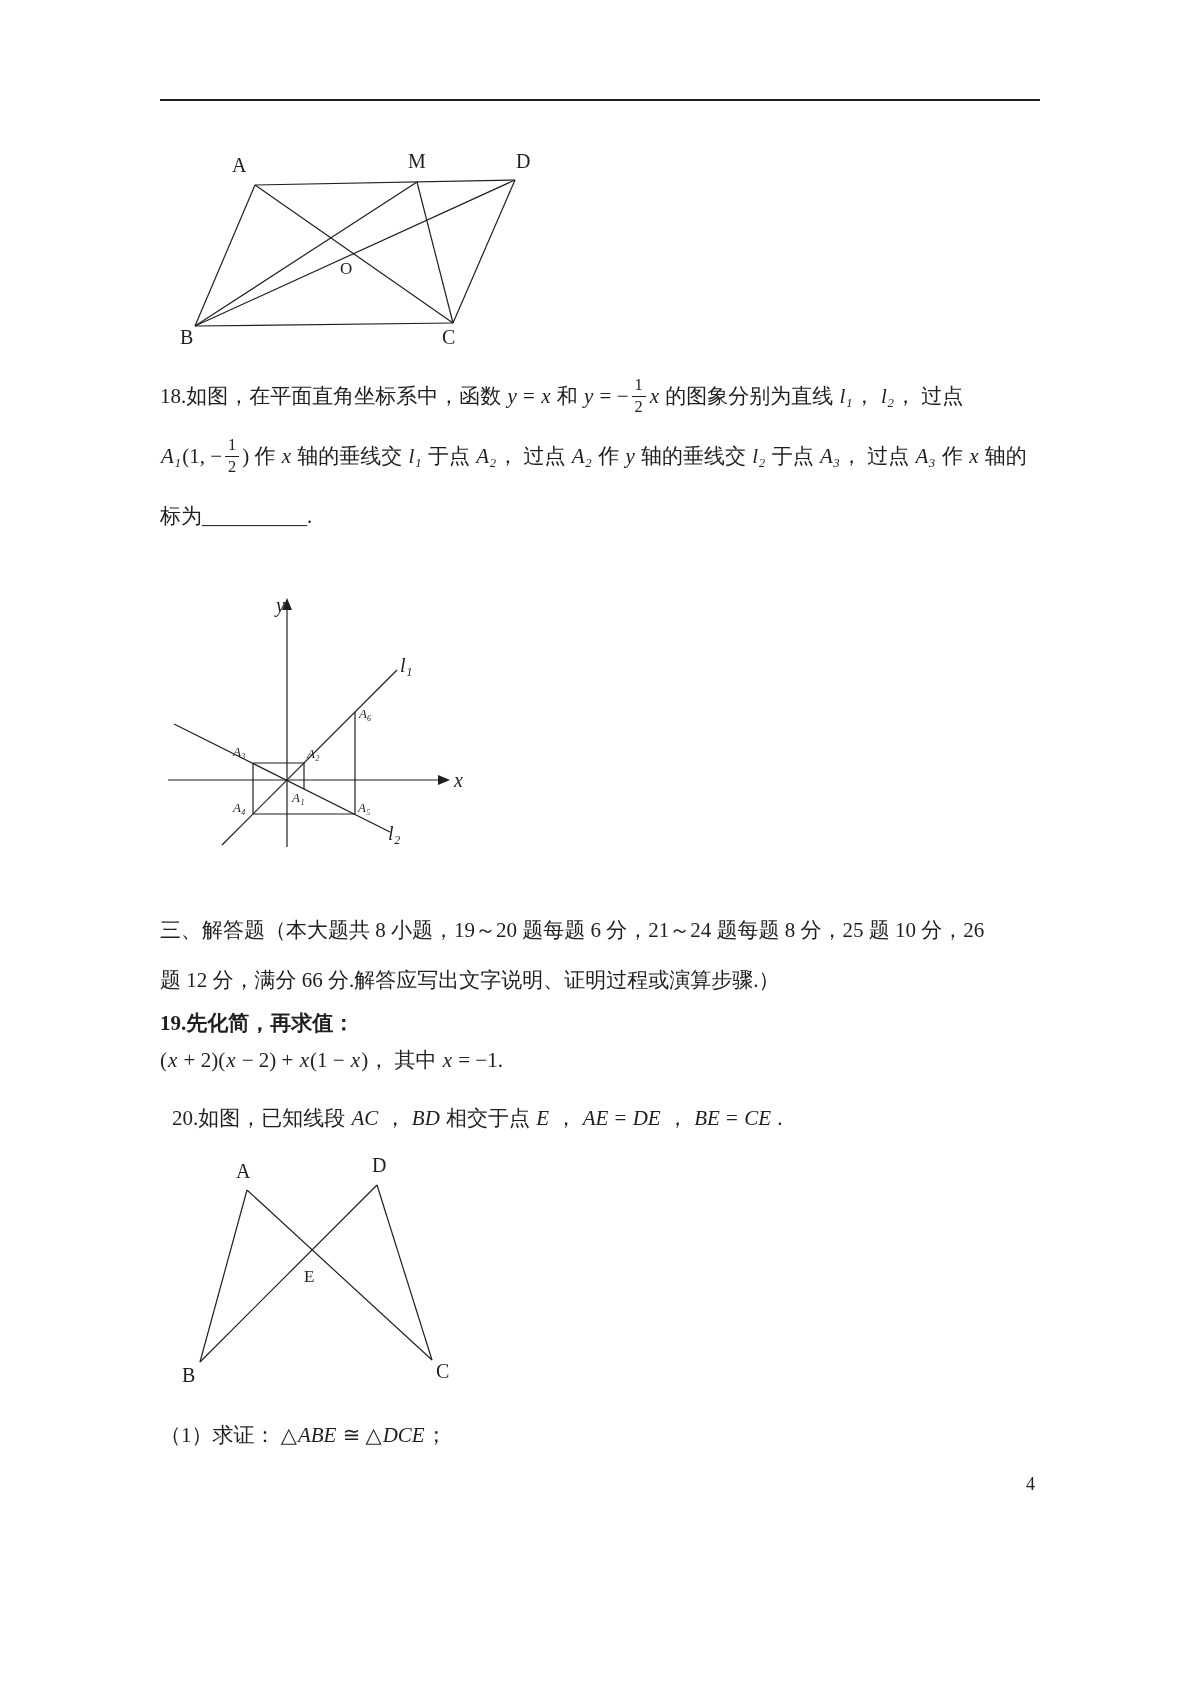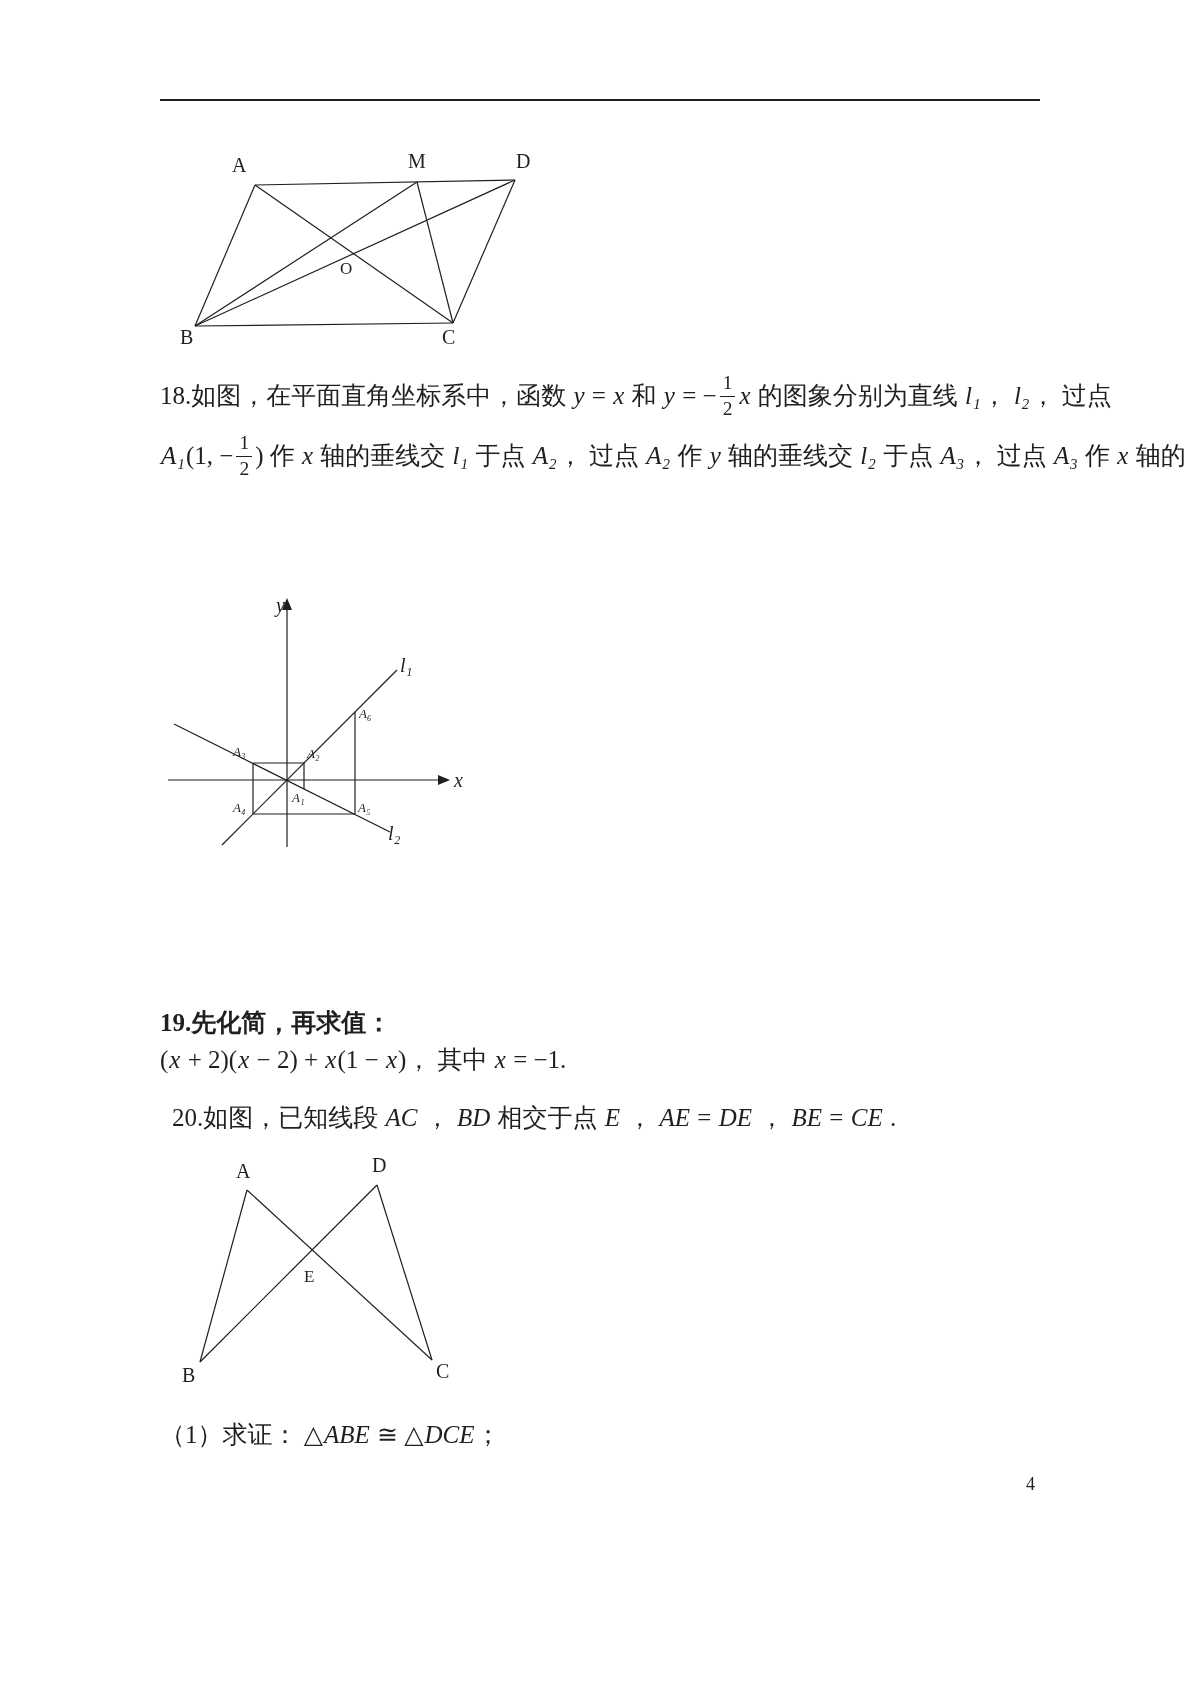--- a/index.html
+++ b/index.html
@@ -4,21 +4,21 @@
 <style>
   * { margin:0; padding:0; box-sizing:border-box; }
   html,body { background:#ffffff; }
   body {
     width:1200px; height:1698px; position:relative; overflow:hidden;
     font-family:"Liberation Serif","DejaVu Serif",serif;
     color:#1f1f1f;
   }
   .abs { position:absolute; }
   .rule { background:#1f1f1f; height:1.5px; }
-  .txt { font-size:25px; }
+  .txt { font-size:21px; }
   .line   { line-height:60px; white-space:nowrap; }
   .line-md{ line-height:50px; white-space:nowrap; }
   .line-sm{ line-height:44px; white-space:nowrap; }
   .mi { font-style:italic; font-family:"Liberation Serif","DejaVu Serif",serif; padding:0 1px; }
   .frac {
     display:inline-flex; flex-direction:column; vertical-align:middle;
     text-align:center; font-size:0.78em; line-height:1.25; margin:0 3px;
     position:relative; top:-2px;
   }
   .frac .num { border-bottom:1.2px solid #1f1f1f; padding:0 3px; }
@@ -54,20 +54,21 @@
 
 <div class="abs txt" style="left:160px; top:366px; width:900px;">
   <div class="line">18.如图，在平面直角坐标系中，函数 <span class="mi">y</span> = <span class="mi">x</span> 和 <span class="mi">y</span> = −<span class="frac">
         <span class="num">1</span>
         <span class="den">2</span>
       </span><span class="mi">x</span> 的图象分别为直线 <span class="mi">l₁</span>， <span class="mi">l₂</span>， 过点</div>
   <div class="line"><span class="mi">A₁</span>(1, −<span class="frac">
         <span class="num">1</span>
         <span class="den">2</span>
       </span>) 作 <span class="mi">x</span> 轴的垂线交 <span class="mi">l₁</span> 于点 <span class="mi">A₂</span>， 过点 <span class="mi">A₂</span> 作 <span class="mi">y</span> 轴的垂线交 <span class="mi">l₂</span> 于点 <span class="mi">A₃</span>， 过点 <span class="mi">A₃</span> 作 <span class="mi">x</span> 轴的</div>
+  <div class="line">标为__________.</div>
 </div>
 
 <svg class="abs" style="left:150px; top:592px;" width="480" height="290" viewBox="0 0 480 290">
 
   <line x1="137" y1="255" x2="137" y2="14"></line>
   <polygon class="arrow" points="137,6 132,18 142,18"></polygon>
   <line x1="18" y1="188" x2="292" y2="188"></line>
   <polygon class="arrow" points="300,188 288,183 288,193"></polygon>
 
   <line x1="72" y1="253" x2="247" y2="78"></line>
@@ -86,20 +87,22 @@
   <text class="lbl lbl-i" x="238" y="248">l₂</text>
   <text class="lbl-sm" x="142" y="210">A₁</text>
   <text class="lbl-sm" x="157" y="166">A₂</text>
   <text class="lbl-sm" x="83" y="164">A₃</text>
   <text class="lbl-sm" x="83" y="220">A₄</text>
   <text class="lbl-sm" x="208" y="220">A₅</text>
   <text class="lbl-sm" x="209" y="126">A₆</text>
 </svg>
 
 <div class="abs txt" style="left:160px; top:905px; width:900px;">
+  <div class="line-md">三、解答题（本大题共 8 小题，19～20 题每题 6 分，21～24 题每题 8 分，25 题 10 分，26</div>
+  <div class="line-md">题 12 分，满分 66 分.解答应写出文字说明、证明过程或演算步骤.）</div>
 </div>
 
 <div class="abs txt line-sm" style="left:160px; top:1001px;font-weight:bold;">19.先化简，再求值：</div>
 <div class="abs txt line-sm" style="left:160px; top:1038px;">(<span class="mi">x</span> + 2)(<span class="mi">x</span> − 2) + <span class="mi">x</span>(1 − <span class="mi">x</span>)， 其中 <span class="mi">x</span> = −1.</div>
 
 <div class="abs txt line-sm" style="left:172px; top:1096px;">20.如图，已知线段 <span class="mi">AC</span> ， <span class="mi">BD</span> 相交于点 <span class="mi">E</span> ， <span class="mi">AE</span> = <span class="mi">DE</span> ， <span class="mi">BE</span> = <span class="mi">CE</span> .</div>
 
 <svg class="abs" style="left:170px; top:1150px;" width="320" height="250" viewBox="0 0 320 250">
   <line x1="77" y1="40" x2="30" y2="212"></line>
   <line x1="77" y1="40" x2="262" y2="210"></line>

